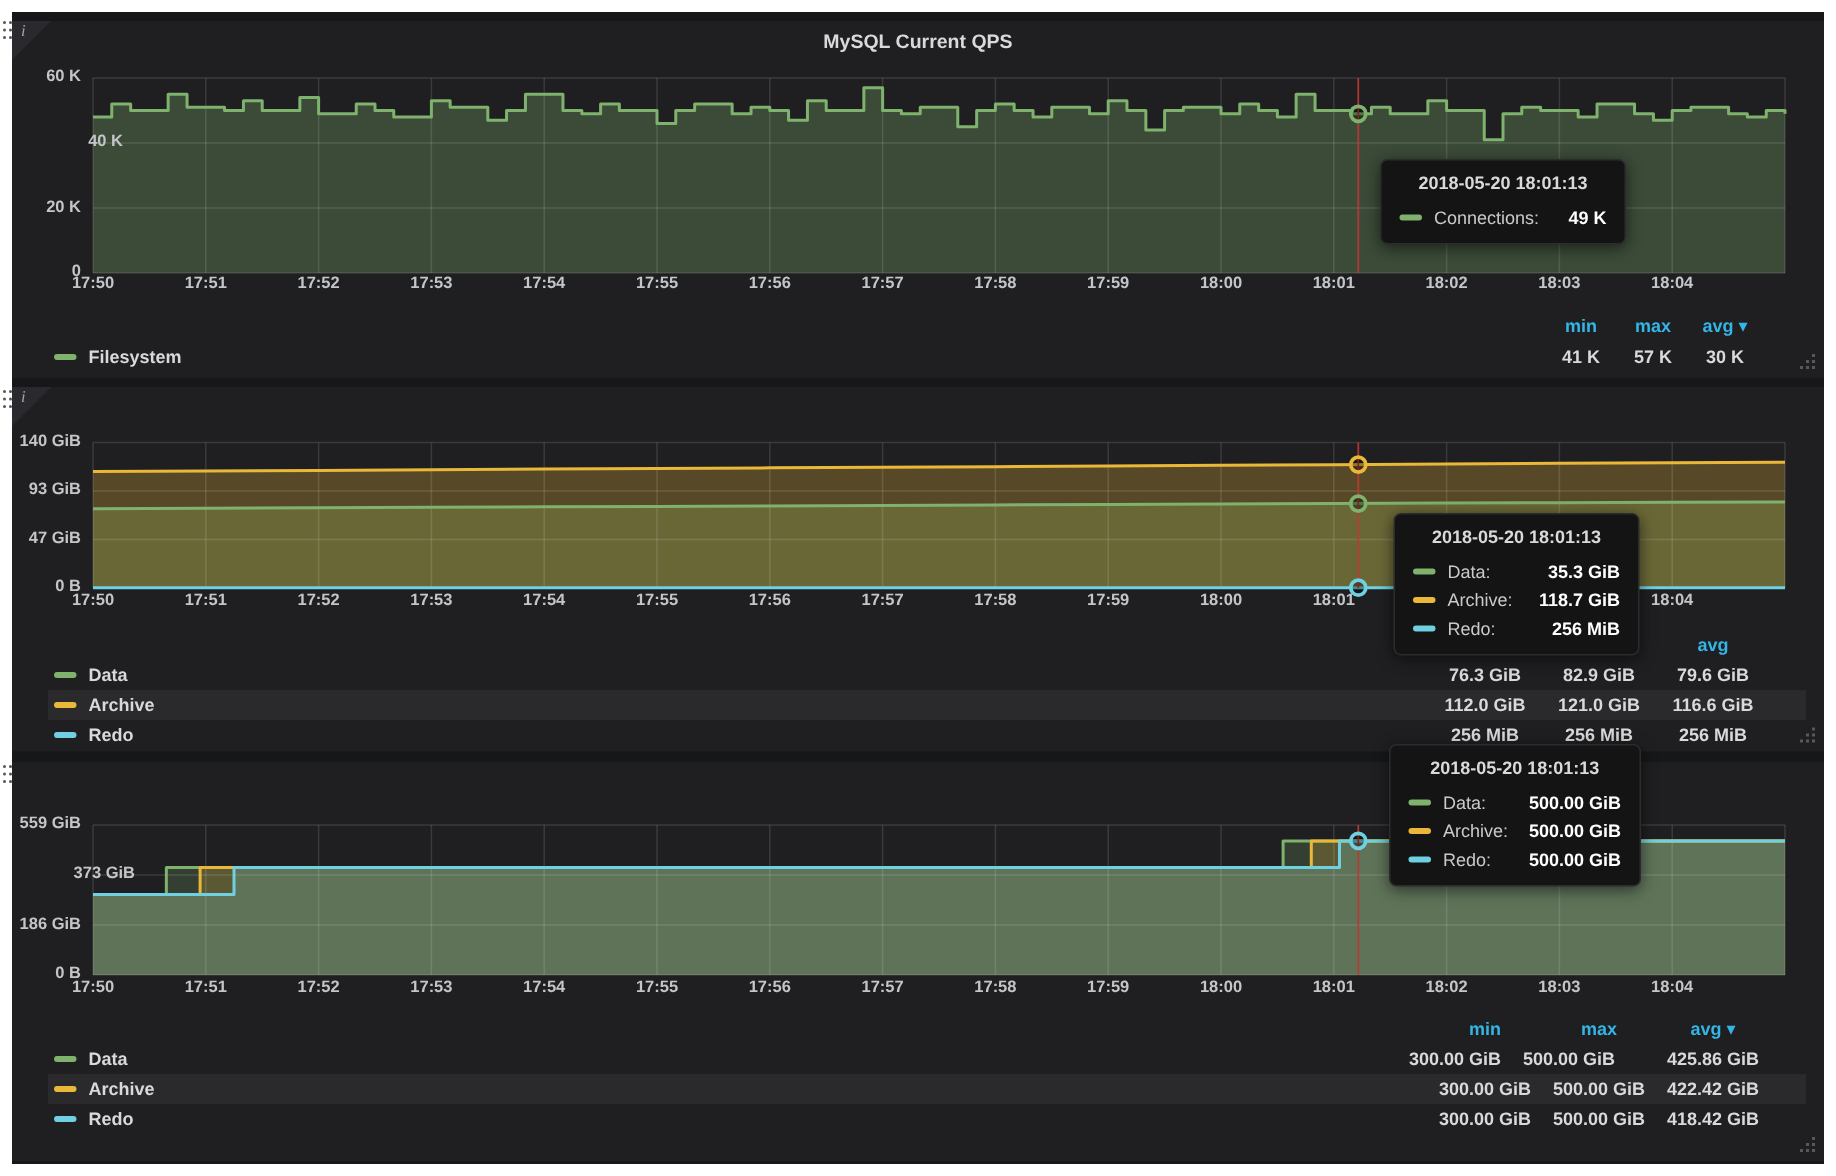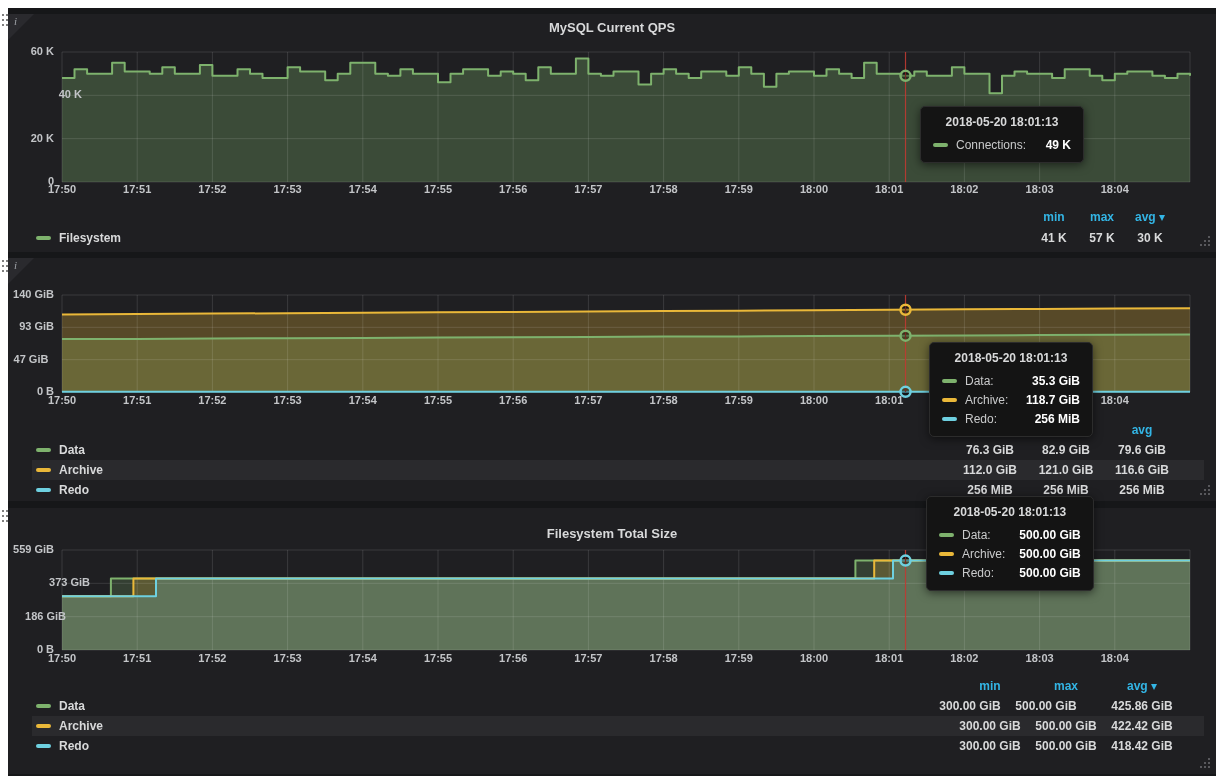--- a/index.html
+++ b/index.html
@@ -109,21 +109,21 @@
           </div>
         </div>
       </section>
 
     <section class="panel" id="p2">
       <div class="info-corner">
           <span class="info-i">i</span>
         </div>
       <div class="resize"></div>
     <div class="ylab" style="top: 127px;">0 B</div>
-        <div class="ylab" style="top: 94.6644px; text-align: center;">47 GiB</div>
+        <div class="ylab" style="top: 94.6644px;">47 GiB</div>
         <div class="ylab" style="top: 62.3356px;">93 GiB</div>
         <div class="ylab" style="top: 30px;">140 GiB</div>
         <div class="xlab" style="left: 24px; top: 136px;">17:50</div>
         <div class="xlab" style="left: 99.2px; top: 136px;">17:51</div>
         <div class="xlab" style="left: 174.4px; top: 136px;">17:52</div>
         <div class="xlab" style="left: 249.6px; top: 136px;">17:53</div>
         <div class="xlab" style="left: 324.8px; top: 136px;">17:54</div>
         <div class="xlab" style="left: 400px; top: 136px;">17:55</div>
         <div class="xlab" style="left: 475.2px; top: 136px;">17:56</div>
         <div class="xlab" style="left: 550.4px; top: 136px;">17:57</div>
@@ -194,24 +194,23 @@
             <span class="lname">Redo</span>
             <div class="sp"></div>
             <div class="lcell" style="width: 76px;">256 MiB</div>
             <div class="lcell" style="width: 76px;">256 MiB</div>
             <div class="lcell" style="width: 76px;">256 MiB</div>
           </div>
         </div>
       </section>
 
     <section class="panel" id="p3">
-      <h2 class="title">Filesystem Total Size</h2>
       <div class="resize"></div>
     <div class="ylab" style="top: 135px;">0 B</div>
-        <div class="ylab" style="top: 101.673px; margin-left: 12px;">186 GiB</div>
+        <div class="ylab" style="top: 101.673px;">186 GiB</div>
         <div class="ylab" style="top: 68.3274px; margin-left: 36px;">373 GiB</div>
         <div class="ylab" style="top: 35px;">559 GiB</div>
         <div class="xlab" style="left: 24px; top: 144px;">17:50</div>
         <div class="xlab" style="left: 99.2px; top: 144px;">17:51</div>
         <div class="xlab" style="left: 174.4px; top: 144px;">17:52</div>
         <div class="xlab" style="left: 249.6px; top: 144px;">17:53</div>
         <div class="xlab" style="left: 324.8px; top: 144px;">17:54</div>
         <div class="xlab" style="left: 400px; top: 144px;">17:55</div>
         <div class="xlab" style="left: 475.2px; top: 144px;">17:56</div>
         <div class="xlab" style="left: 550.4px; top: 144px;">17:57</div>

